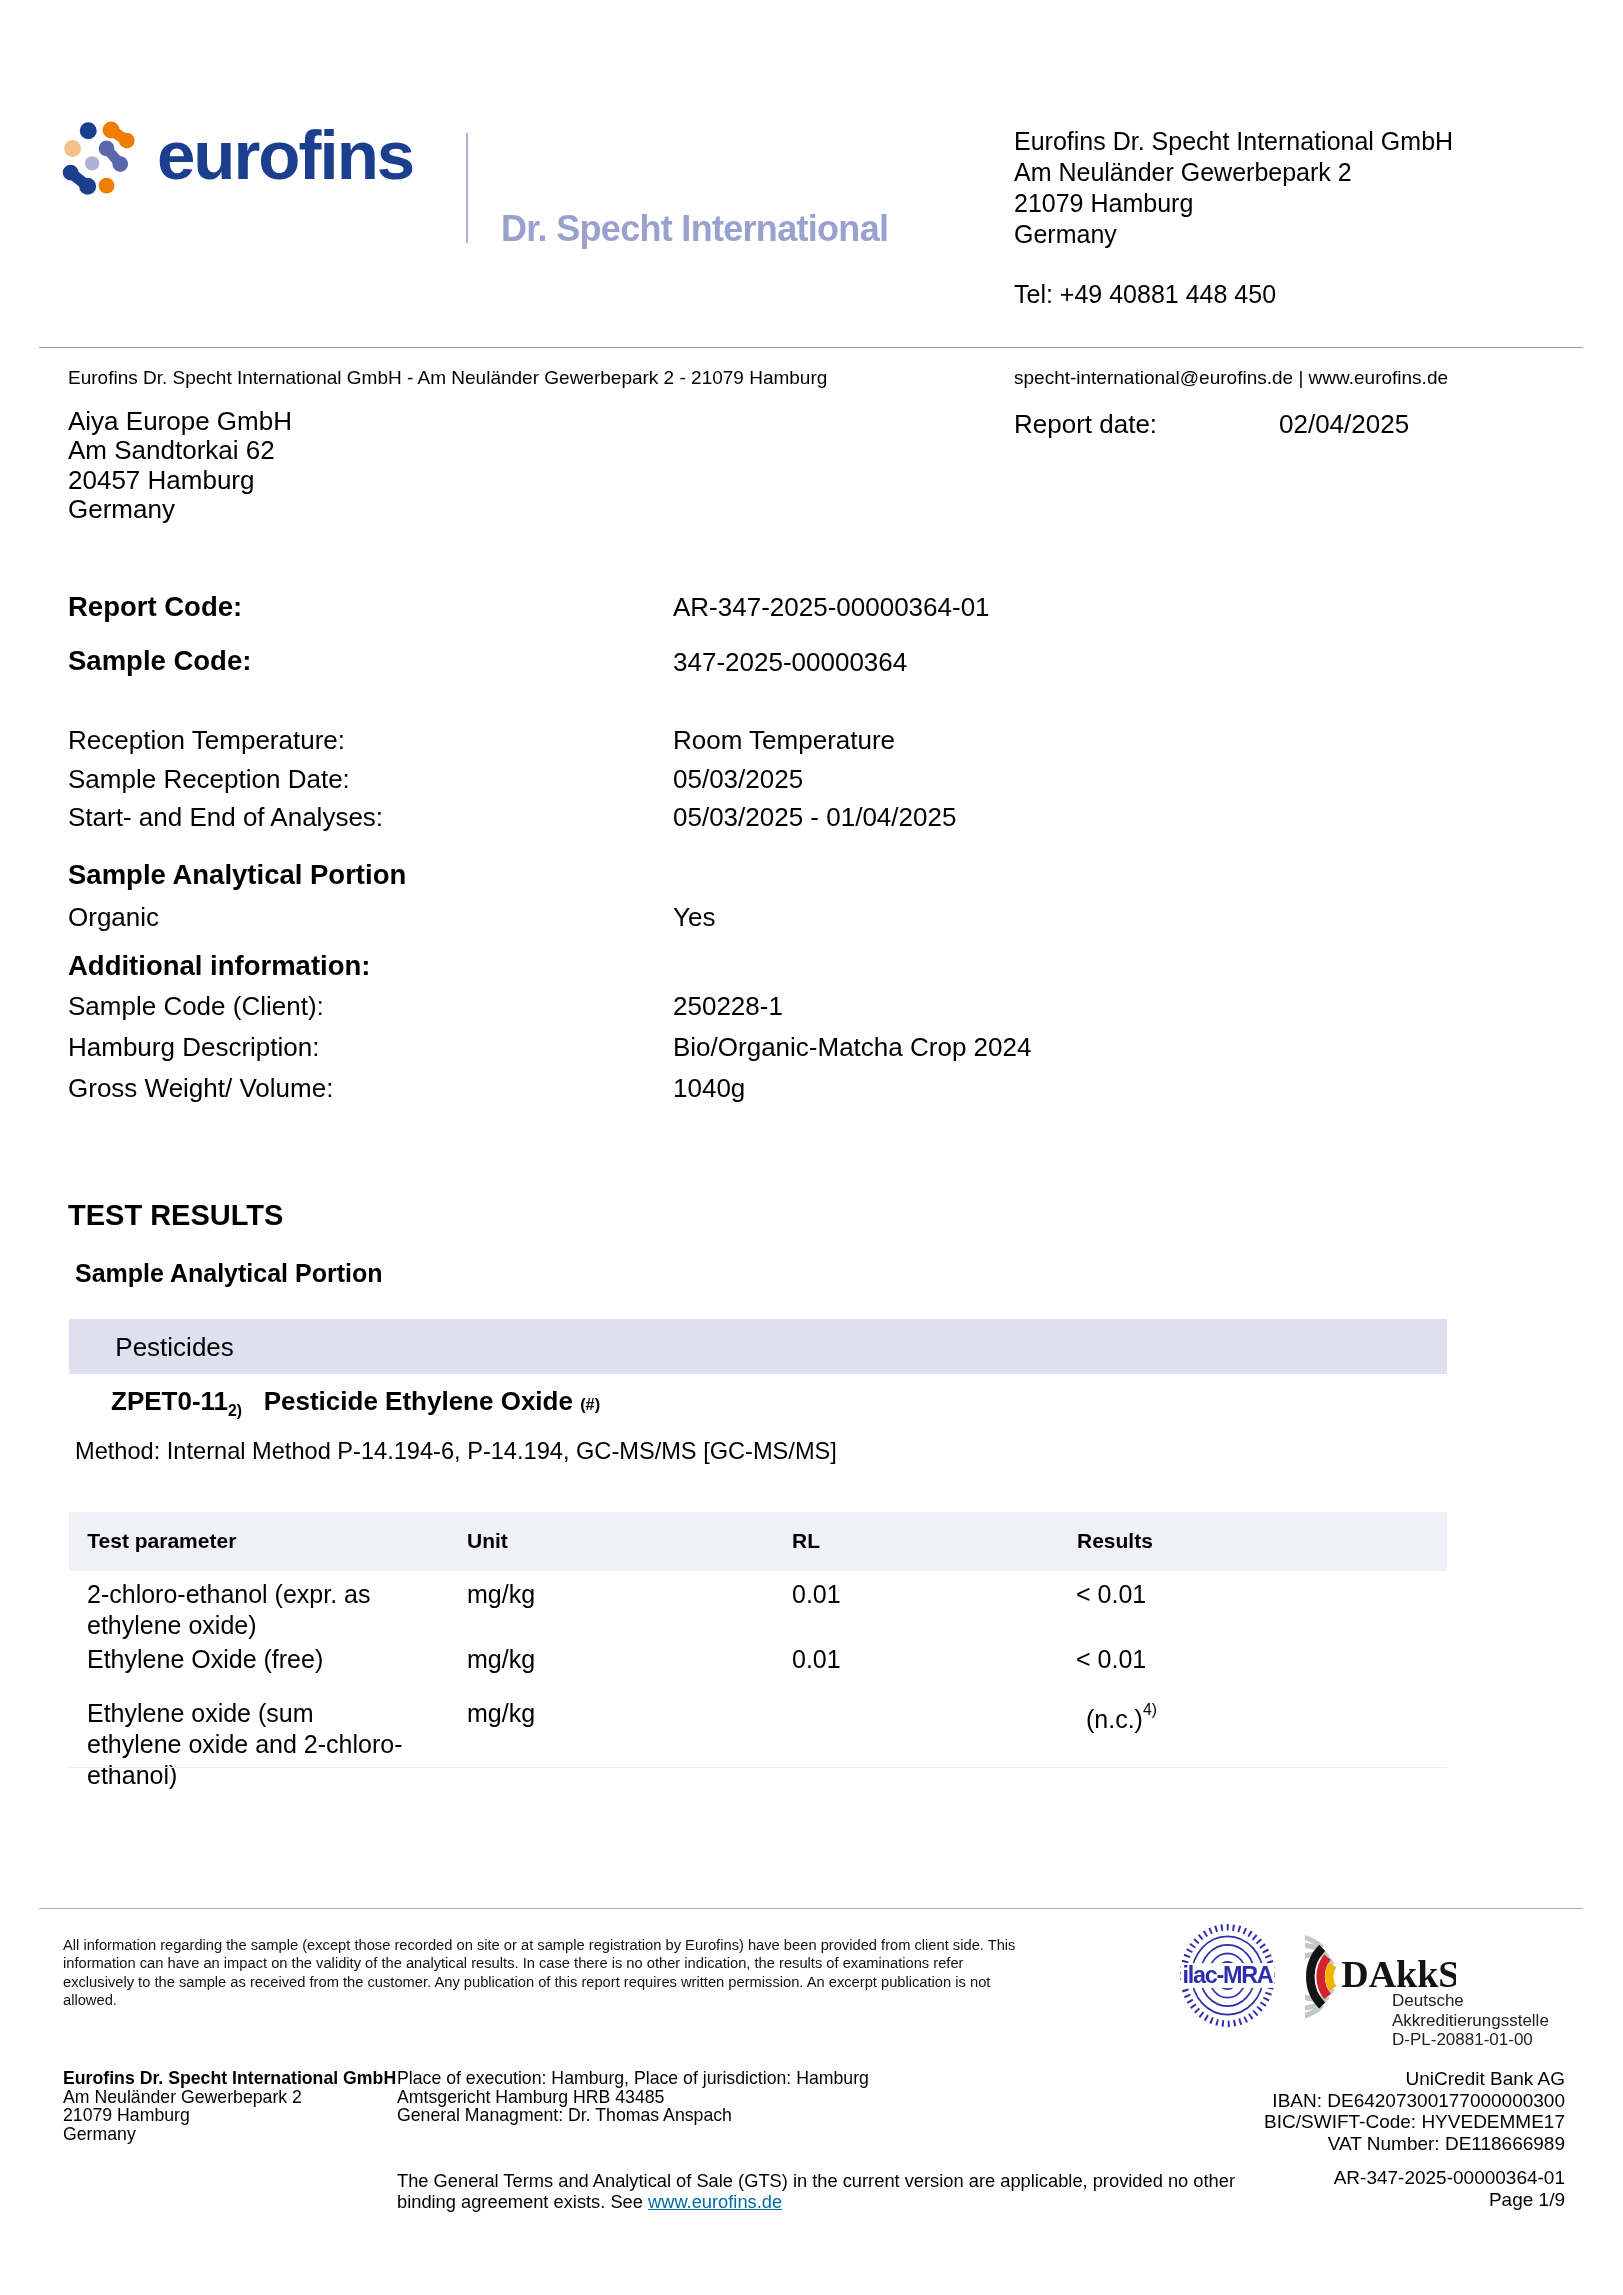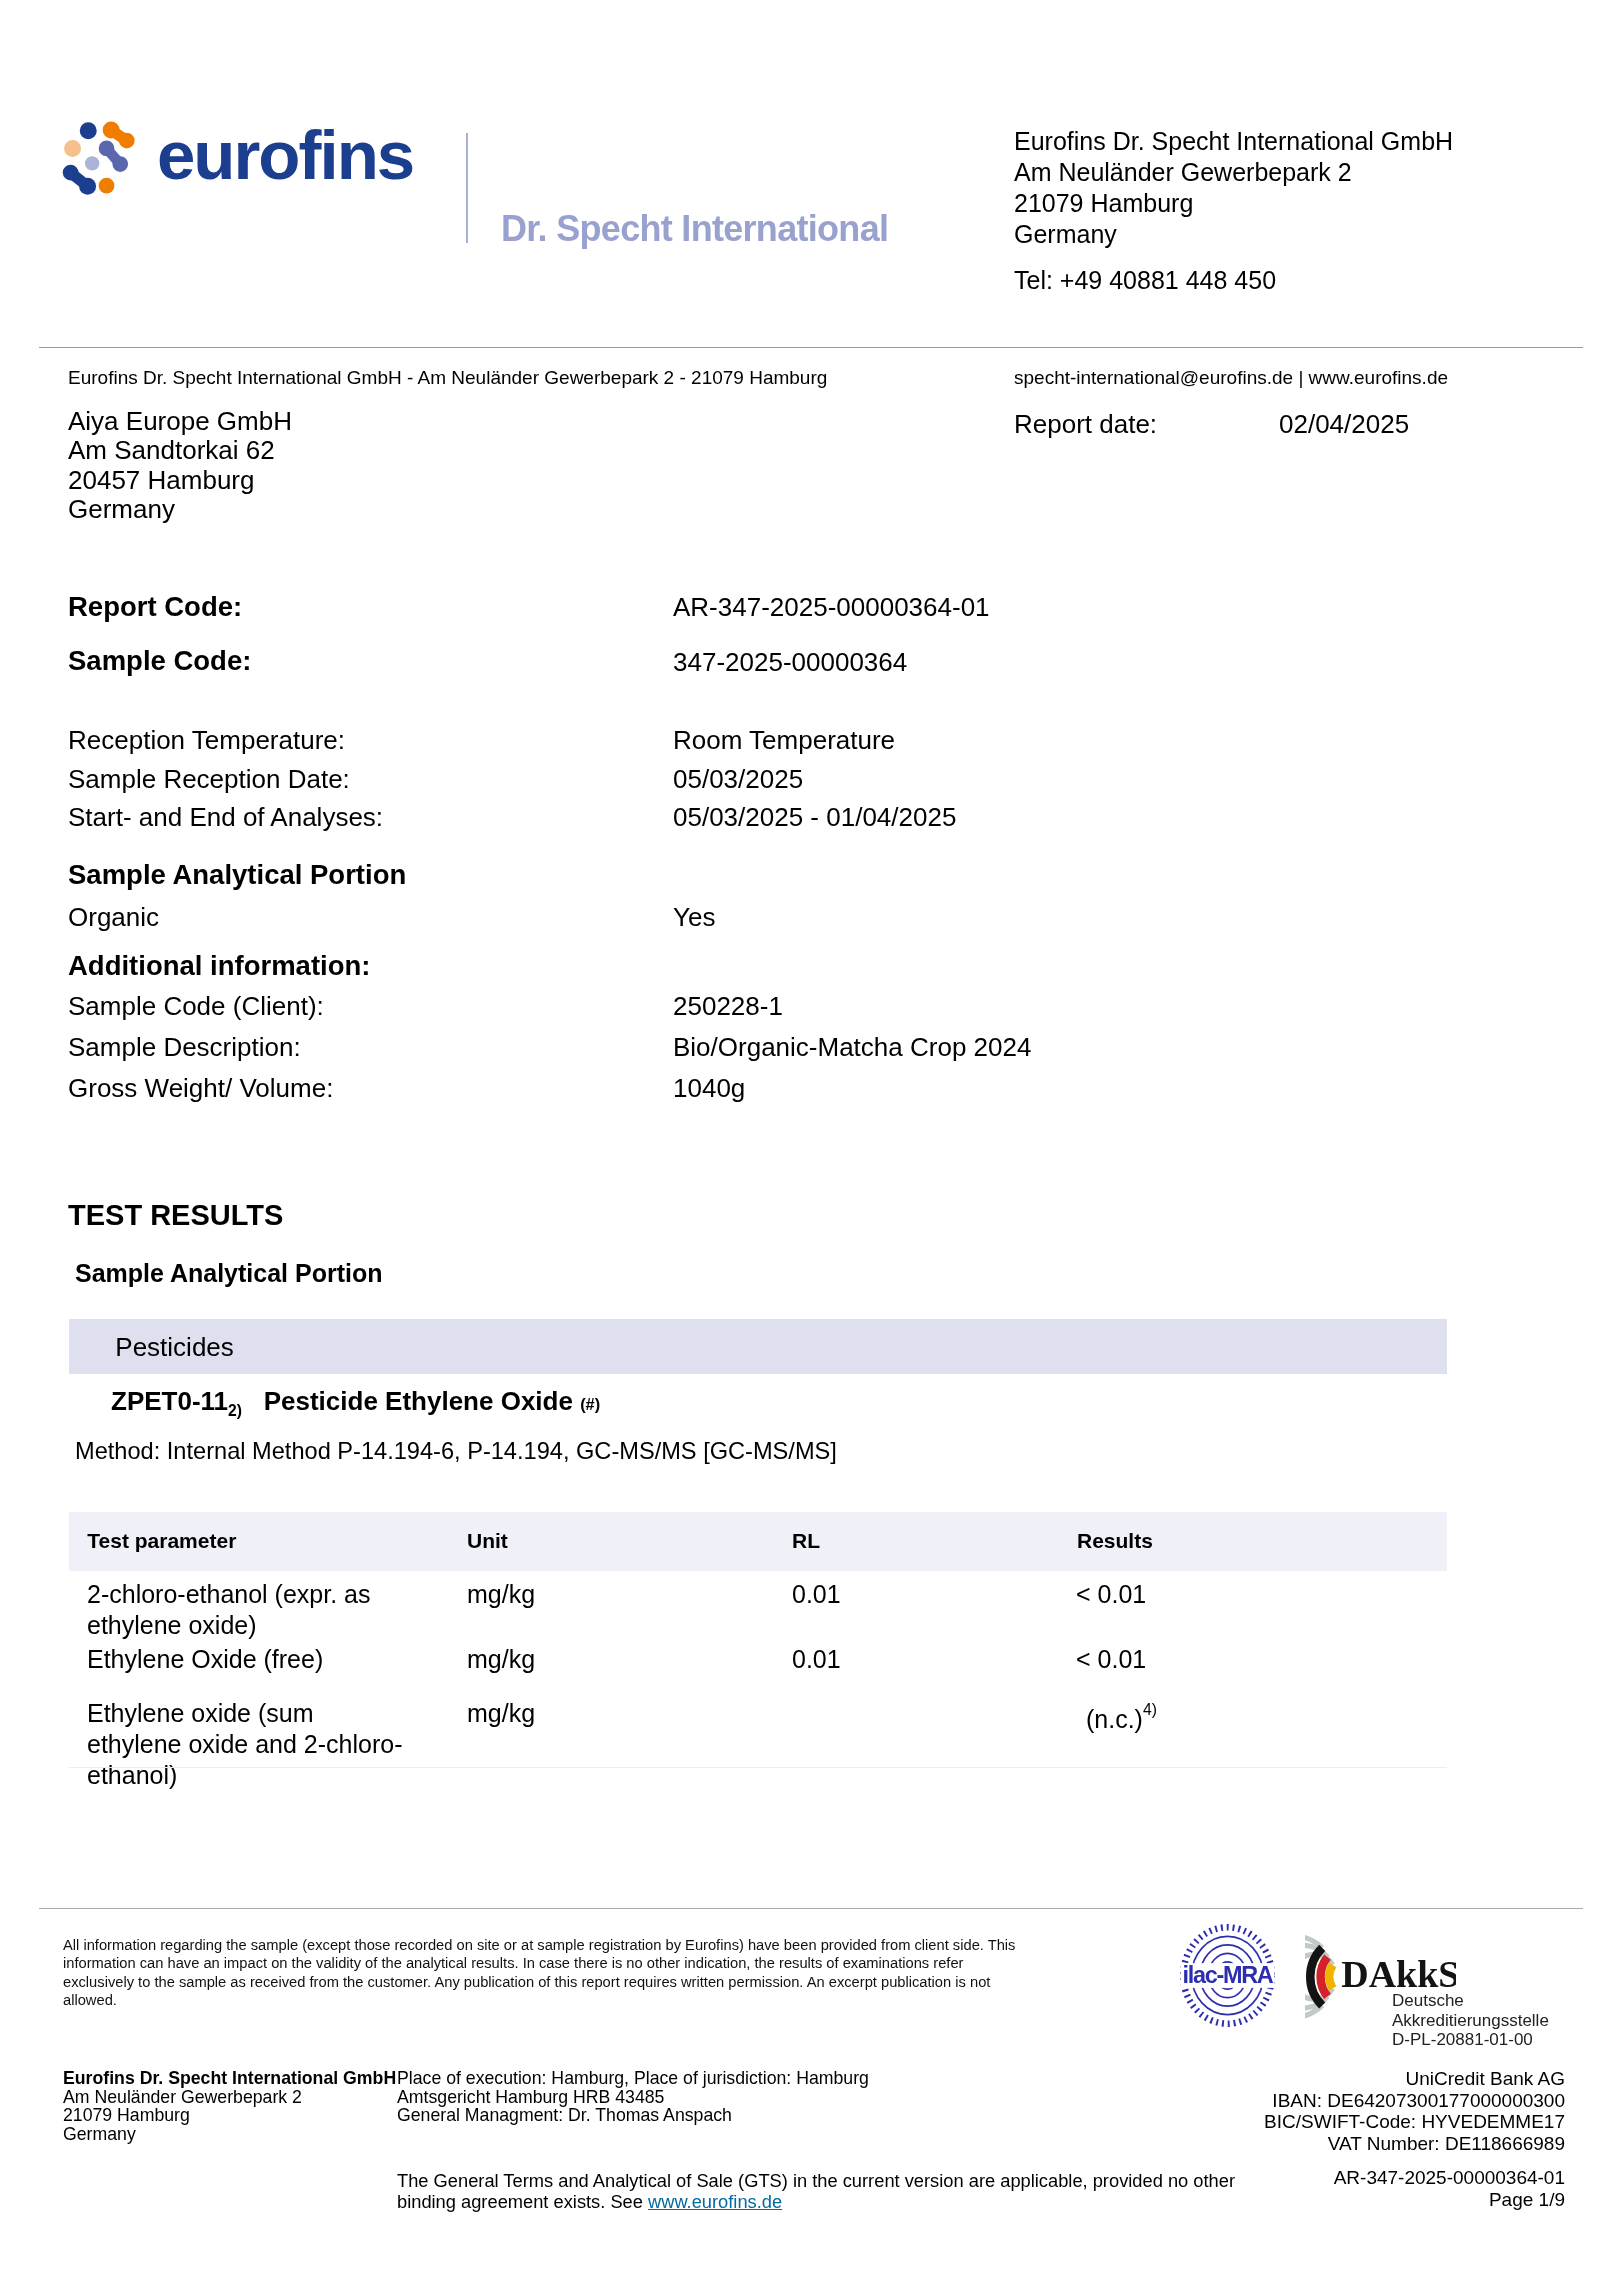--- a/index.html
+++ b/index.html
@@ -73,21 +73,21 @@
   <div class="abs wordmark" style="left:157px; top:116px;">eurofins</div>
   <div class="abs logo-bar" style="left:466px; top:133px;"></div>
   <div class="abs sub-wordmark" style="left:501px; top:208px;">Dr. Specht International</div>
 
   <div class="abs hdr-block" style="left:1014px; top:126px;">
     <div>Eurofins Dr. Specht International GmbH</div>
     <div>Am Neuländer Gewerbepark 2</div>
     <div>21079 Hamburg</div>
     <div>Germany</div>
   </div>
-  <div class="abs hdr-tel" style="left:1014px; top:266px;">Tel: +49 40881 448 450</div>
+  <div class="abs hdr-tel" style="left:1014px; top:280px;">Tel: +49 40881 448 450</div>
 
   <div class="abs rule" style="left:39px; top:347px; width:1544px;"></div>
 
   <div class="abs small-line" style="left:68px; top:367px;">Eurofins Dr. Specht International GmbH - Am Neuländer Gewerbepark 2 - 21079 Hamburg</div>
   <div class="abs small-line" style="left:1014px; top:367px;">specht-international@eurofins.de | www.eurofins.de</div>
 
   <div class="abs addr" style="left:68px; top:407px;">
     <div>Aiya Europe GmbH</div>
     <div>Am Sandtorkai 62</div>
     <div>20457 Hamburg</div>
@@ -109,21 +109,21 @@
   <div class="abs lbl" style="left:68px; top:802px;text-align:right;">Start- and End of Analyses:</div>
   <div class="abs val" style="left:673px; top:802px;">05/03/2025 - 01/04/2025</div>
 
   <div class="abs lbl-b" style="left:68px; top:859px;">Sample Analytical Portion</div>
   <div class="abs lbl" style="left:68px; top:902px;">Organic</div>
   <div class="abs val" style="left:673px; top:902px;">Yes</div>
 
   <div class="abs lbl-b" style="left:68px; top:950px;">Additional information:</div>
   <div class="abs lbl" style="left:68px; top:991px;">Sample Code (Client):</div>
   <div class="abs val" style="left:673px; top:991px;">250228-1</div>
-  <div class="abs lbl" style="left:68px; top:1032px;">Sample Description:</div>
+  <div class="abs lbl" style="left:68px; top:1032px;">Hamburg Description:</div>
   <div class="abs val" style="left:673px; top:1032px;">Bio/Organic-Matcha Crop 2024</div>
   <div class="abs lbl" style="left:68px; top:1073px;">Gross Weight/ Volume:</div>
   <div class="abs val" style="left:673px; top:1073px;">1040g</div>
 
   <div class="abs title-b" style="left:68px; top:1199px;">TEST RESULTS</div>
   <div class="abs subtitle-b" style="left:75px; top:1259px;">Sample Analytical Portion</div>
 
   <div class="abs band" style="left:69px; top:1319px; width:1378px; height:55px;">
     <div class="band-text" style="padding:13px 0 0 18.3px;">Pesticides</div>
   </div>

